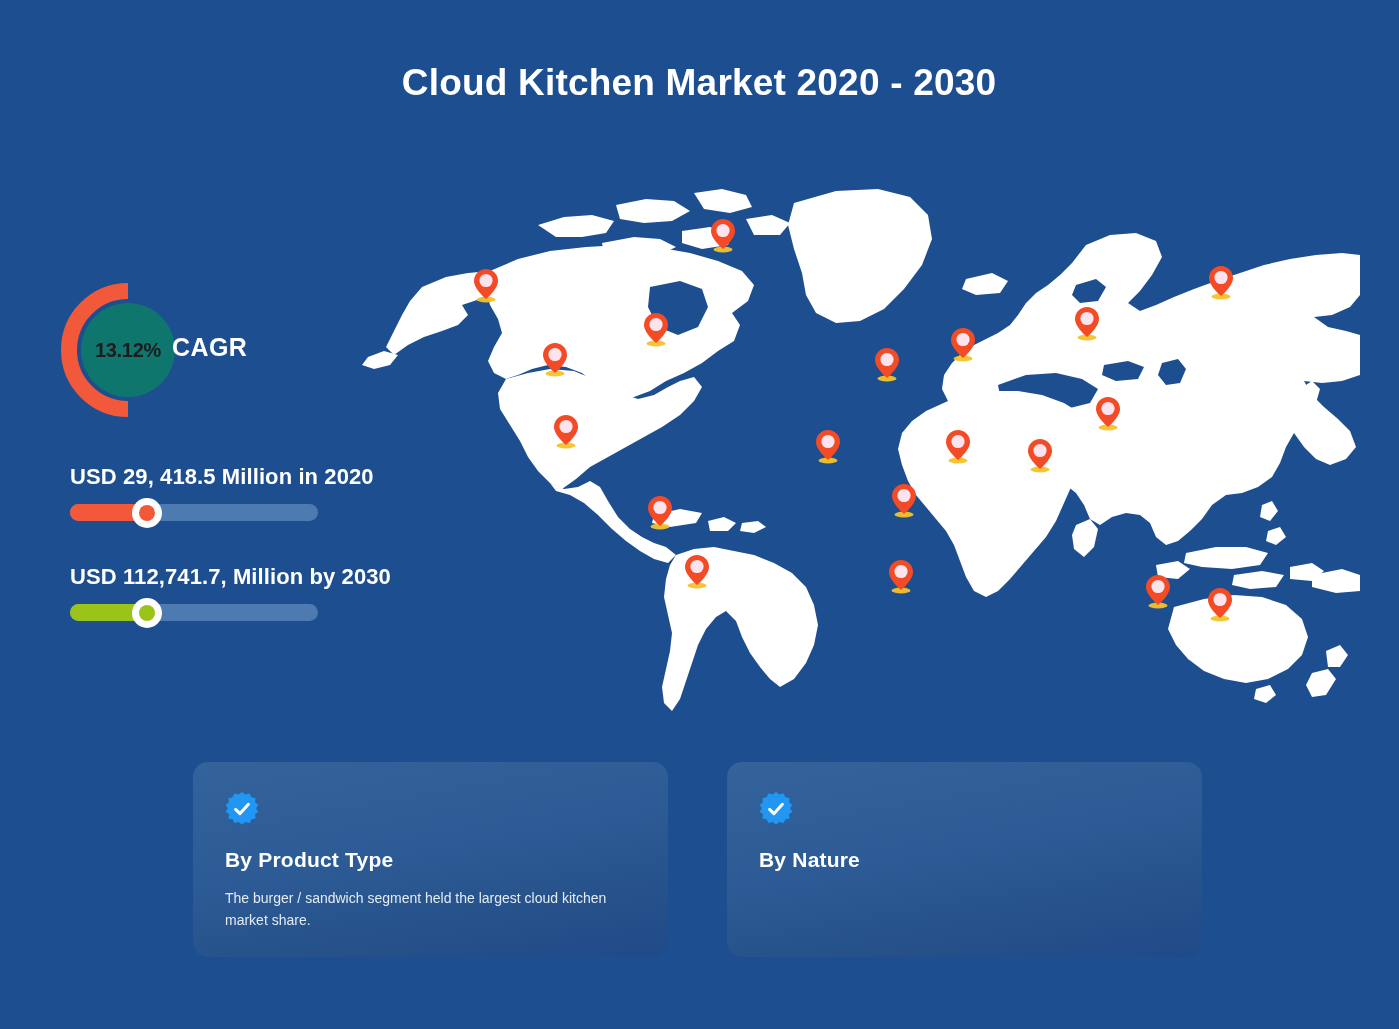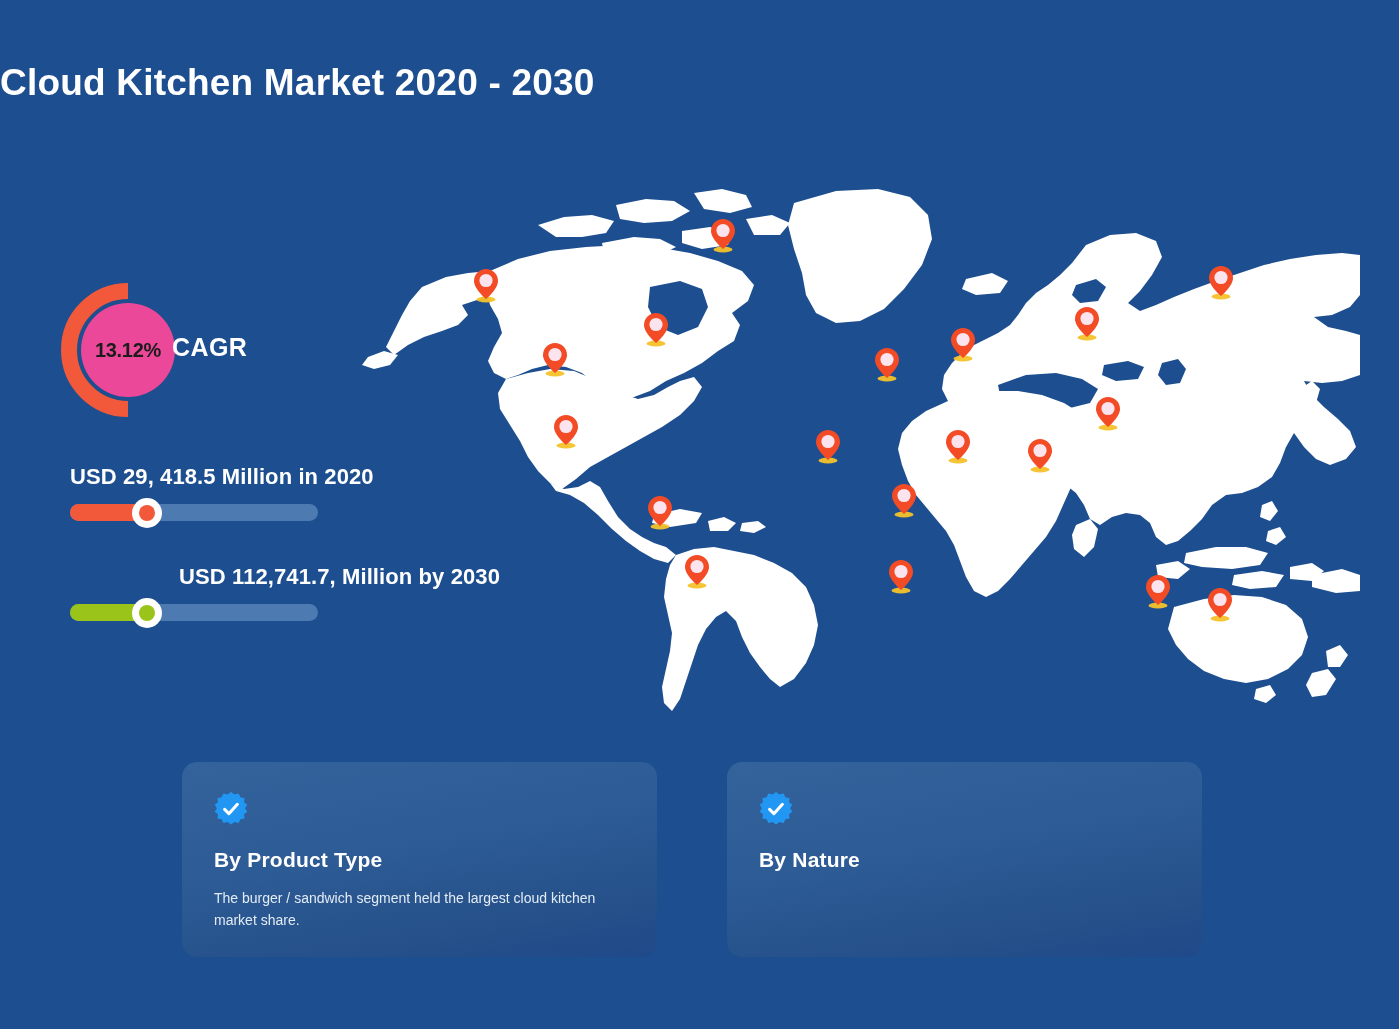--- a/index.html
+++ b/index.html
@@ -13,21 +13,21 @@
     position: relative;
     width: 1399px; height: 1029px;
     background: #1d4e8f;
   }
 
   
   #page-title {
     position: absolute;
     left: 0; top: 62px;
     width: 1398px;
-    text-align: left;
+    text-align: center;
     color: #ffffff;
     font-size: 37px;
     font-weight: bold;
     letter-spacing: 0.2px;
   }
 
   
   #cagr-block {
     position: absolute;
     left: 52px; top: 283px;
@@ -36,42 +36,42 @@
   #cagr-arc {
     position: absolute;
     left: 0; top: 0;
     width: 128px; height: 134px;
   }
   #cagr-circle {
     position: absolute;
     left: 29px; top: 20px;
     width: 94px; height: 94px;
     border-radius: 50%;
-    background: #ec4899;
+    background: #0f766e;
     display: flex; align-items: center; justify-content: center;
   }
   #cagr-value {
     color: #1c1c1c;
     font-size: 20px;
     font-weight: bold;
     letter-spacing: -0.3px;
   }
   #cagr-label {
     position: absolute;
     left: 120px; top: 50px;
     color: #ffffff;
     font-size: 25px;
     font-weight: 600;
     letter-spacing: 0.4px;
   }
 
   
   .stat-block { position: absolute; left: 58px; width: 430px; margin-left: 12px; }
   #stat-0 { top: 464px; }
-  #stat-1 { top: 564px; text-align: right; }
+  #stat-1 { top: 564px; }
   .stat-label {
     color: #ffffff;
     font-size: 22px;
     font-weight: bold;
     letter-spacing: 0.1px;
     margin-bottom: 14px;
     white-space: nowrap;
   }
   .slider-track {
     position: relative;
@@ -107,21 +107,21 @@
   .map-pin { position: absolute; width: 30px; height: 36px; transform: translate(-50%, -100%); }
 
   
   .info-card {
     position: absolute;
     width: 475px; height: 195px;
     border-radius: 15px;
     background: linear-gradient(170deg, #34639c 0%, #2d5b95 45%, #255089 80%, #20498a 100%);
     padding: 30px 30px 0 32px;
   }
-  #card-0 { left: 182px; top: 762px; }
+  #card-0 { left: 193px; top: 762px; }
   #card-1 { left: 727px; top: 762px; }
   .card-badge { width: 34px; height: 34px; display: block; }
   .card-title {
     color: #ffffff;
     font-size: 21px;
     font-weight: bold;
     margin-top: 22px;
     letter-spacing: 0.2px;
   }
   .card-desc {

